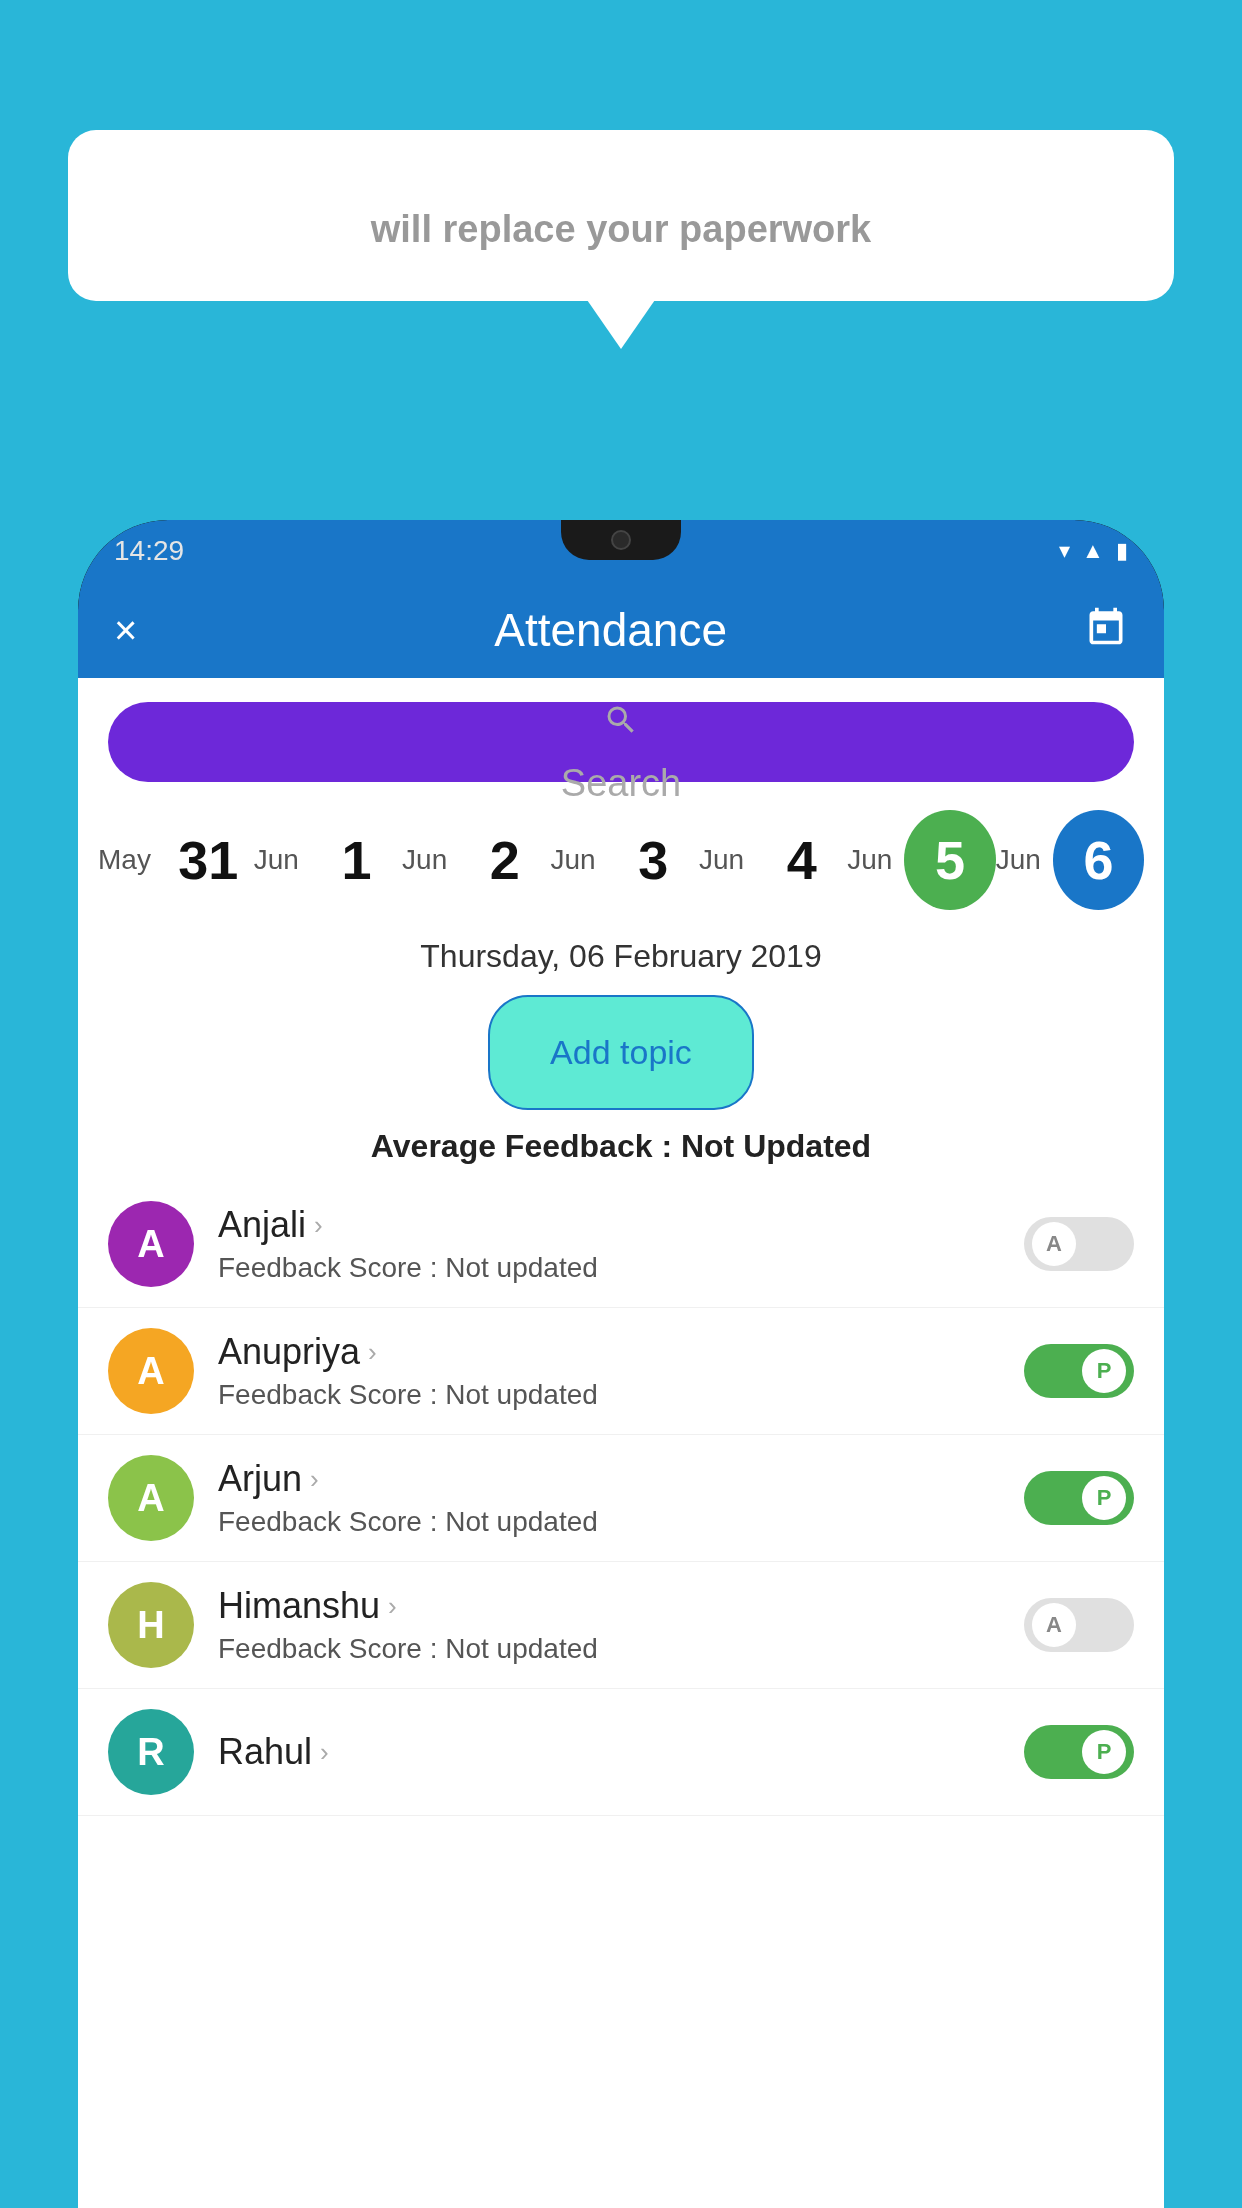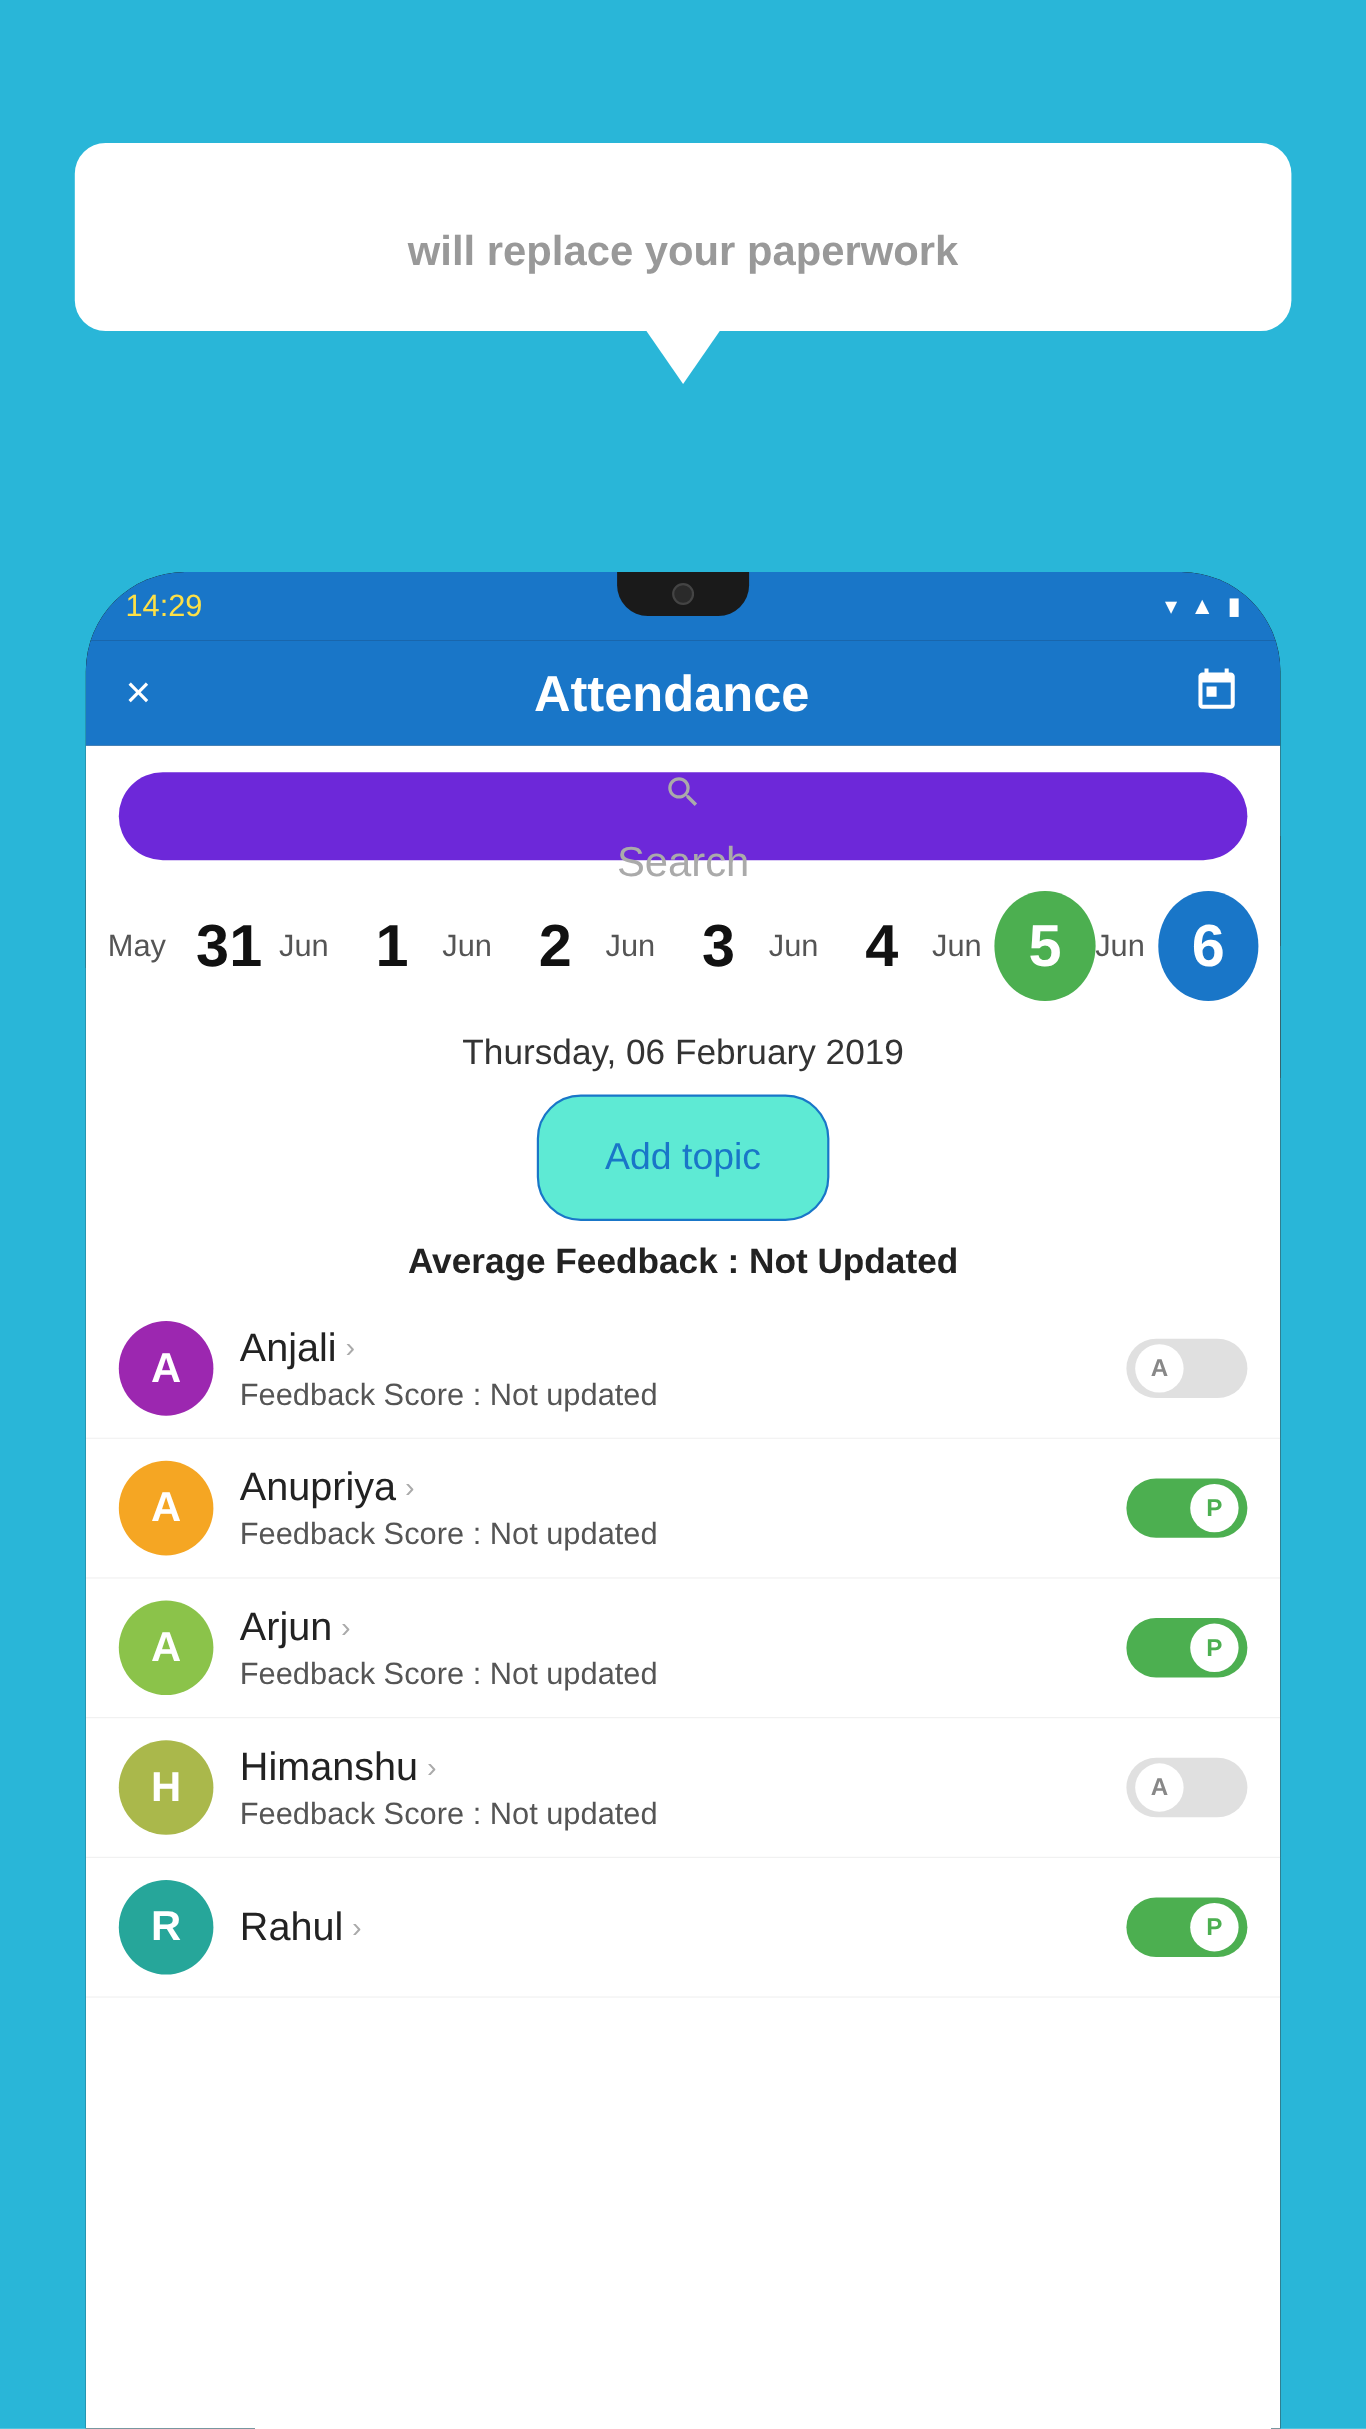--- a/index.html
+++ b/index.html
@@ -64,21 +64,21 @@
     .status-bar {
       background: #1976c8;
       height: 62px;
       display: flex;
       align-items: center;
       justify-content: space-between;
       padding: 0 36px;
       position: relative;
     }
     .status-time {
-      color: #fde047;
+      color: #e5e5e5;
       font-size: 28px;
       font-weight: 500;
       text-align: right;
     }
     .status-icons {
       display: flex;
       align-items: center;
       gap: 12px;
     }
     .status-icons span {
@@ -115,21 +115,21 @@
       justify-content: space-between;
     }
     .header-close {
       color: white;
       font-size: 40px;
       font-weight: 300;
     }
     .header-title {
       color: white;
       font-size: 46px;
-      font-weight: 700;
+      font-weight: 400;
     }
     .header-calendar {
       color: white;
       font-size: 36px;
     }
 
     
     .phone-screen {
       background: white;
       flex: 1;

